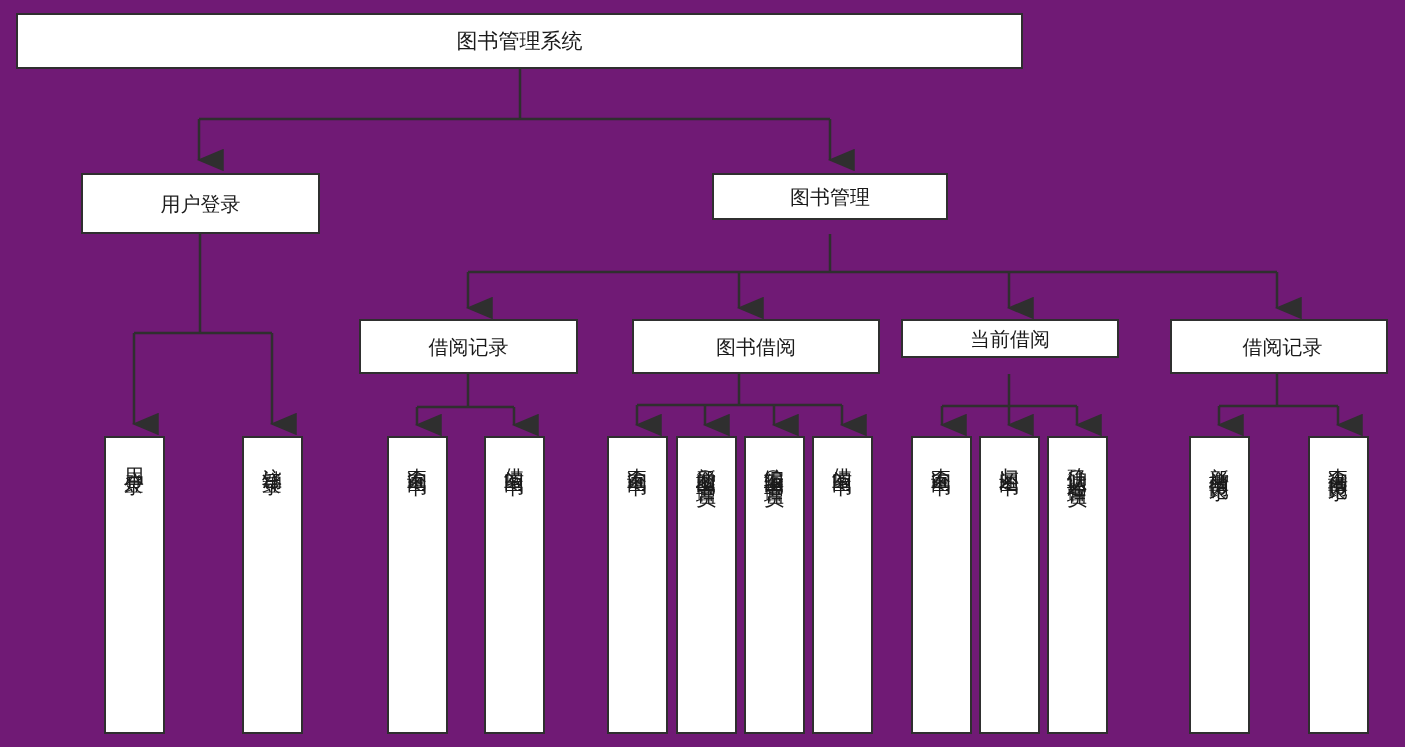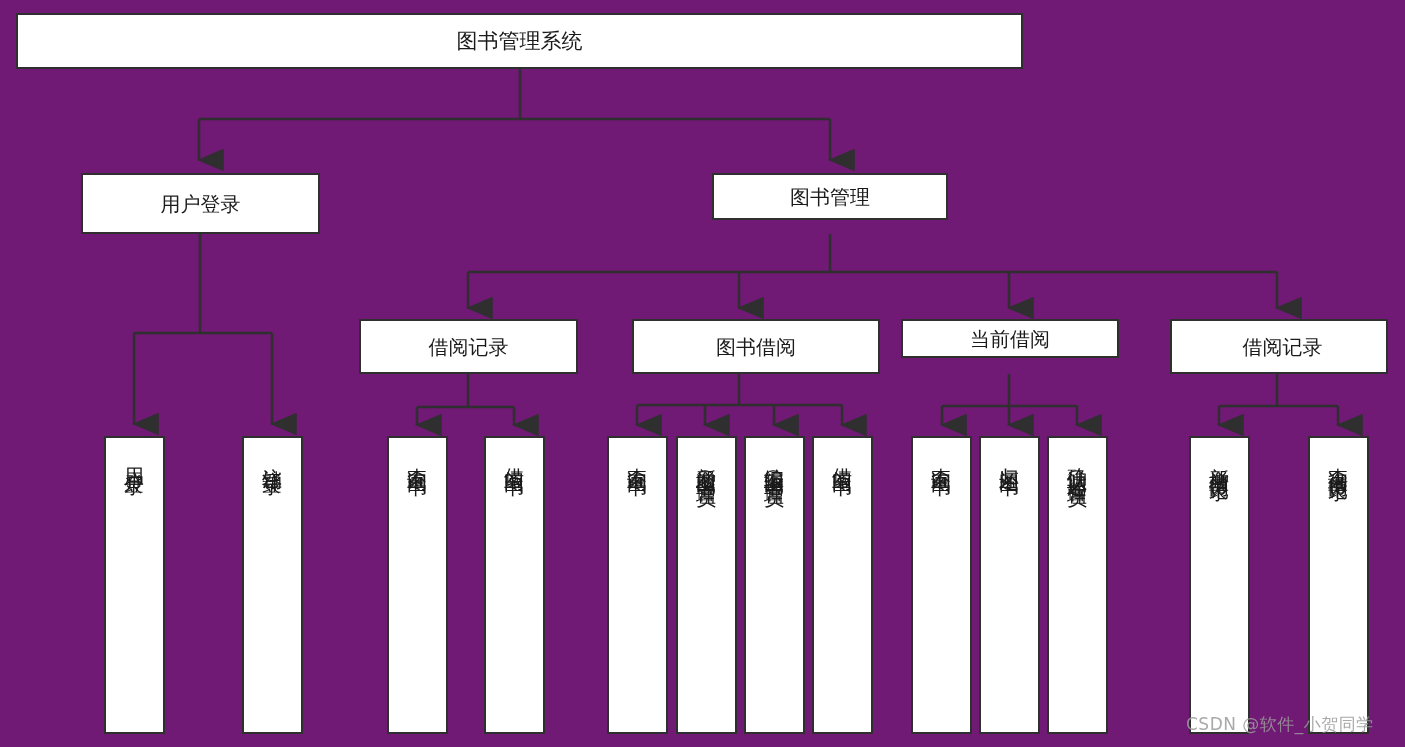--- a/index.html
+++ b/index.html
@@ -190,14 +190,13 @@
     <span class="vtext">确认归还（管理员）</span>
   </div>
 
   <div class="node leaf" style="left:1189px; top:436px; width:61px; height:298px;">
     <span class="vtext">新增借阅记录</span>
   </div>
   <div class="node leaf" style="left:1308px; top:436px; width:61px; height:298px;">
     <span class="vtext">查询借阅记录</span>
   </div>
 
-  <div class="watermark">CSDN @软件_小贺同学</div>
 </div>
 
 </body></html>

